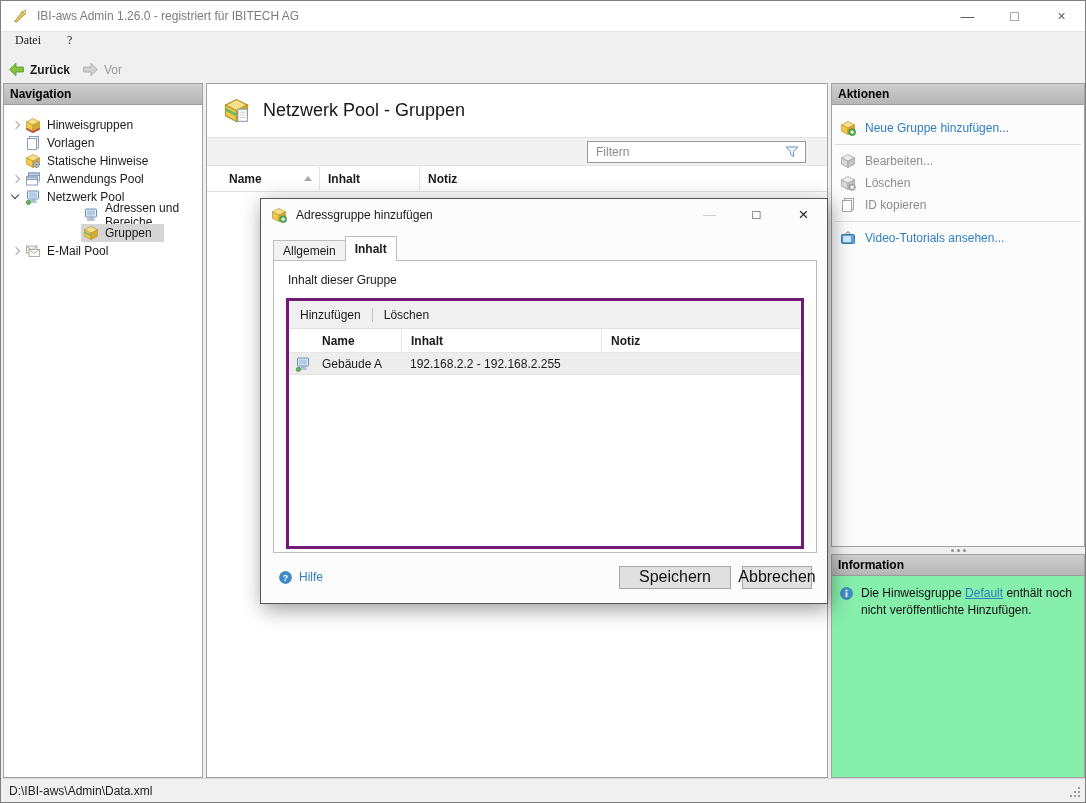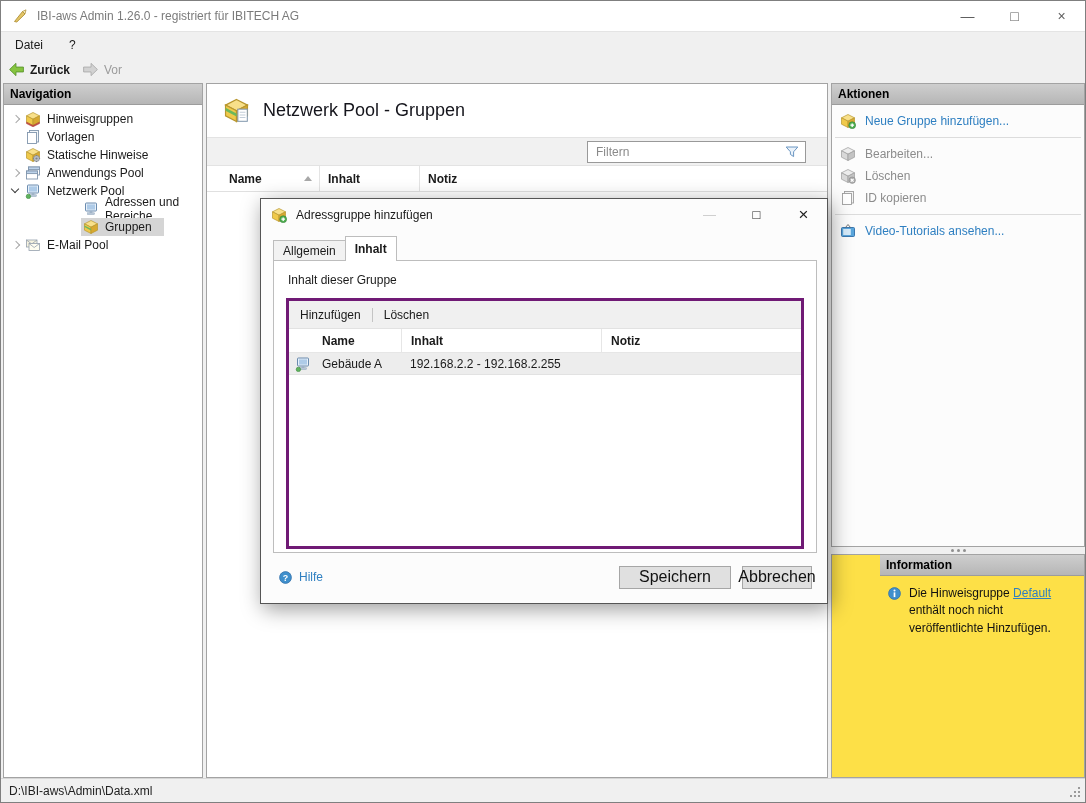--- a/index.html
+++ b/index.html
@@ -11,35 +11,35 @@
   
   .titlebar { position:absolute; left:0; top:0; right:0; height:31px; background:#fff;
     border-bottom:1px solid #e4e4e4; display:flex; align-items:center; }
   .app-icon { width:16px; height:16px; margin:0 9px 0 11px; flex:none; }
   .title-text { color:#7b7b7b; font-size:12px; }
   .win-controls { margin-left:auto; display:flex; height:100%; }
   .win-btn { width:47px; display:flex; align-items:center; justify-content:center;
     color:#5f5f5f; font-size:14px; cursor:default; }
   
   .menubar { position:absolute; top:32px; left:0; right:0; height:24px;
-    display:flex; align-items:center; padding-left:14px; gap:26px; background:#f0f0f0; }
+    display:flex; padding-left:14px; gap:26px; background:#f0f0f0;font-family:Liberation Serif, serif; }
   .toolbar { position:absolute; top:56px; left:0; right:0; height:25px;
     display:flex; align-items:center; padding-left:7px; gap:12px; background:#f0f0f0; }
   .tool-item { display:flex; align-items:center; gap:5px; }
   .tool-item .ticon { width:17px; height:17px; }
   .tool-back { font-weight:700; }
   .tool-fwd { color:#9b9b9b; }
   
   .panel { position:absolute; background:#fff; border:1px solid #a3a3a3; }
   .panel-header { height:21px; background:linear-gradient(#cecece,#b6b6b6);
     border-bottom:1px solid #9c9c9c; font-weight:700; display:flex; align-items:center;
     padding-left:6px; color:#000; }
   
   #nav-panel { left:2px; top:82px; width:200px; height:695px; }
-  .tree { padding-top:5px; }
+  .tree { padding-top:11px; }
   .tree-row { height:18px; display:flex; align-items:center; padding-left:5px; }
   .tree-row.child { padding-left:77px; }
   .chev { width:14px; height:14px; position:relative; flex:none; }
   .chev.collapsed::after { content:''; position:absolute; left:4px; top:4px; width:5px; height:5px;
     border-right:1.5px solid #a8a8a8; border-bottom:1.5px solid #a8a8a8; transform:rotate(-45deg); }
   .chev.expanded::after { content:''; position:absolute; left:3px; top:2px; width:5px; height:5px;
     border-right:1.5px solid #3c3c3c; border-bottom:1.5px solid #3c3c3c; transform:rotate(45deg); }
   .tree-content { display:flex; align-items:center; gap:6px; padding:1px 12px 1px 2px; height:18px; }
   .tree-row.selected .tree-content { background:#d5d5d5; }
   .icon16 { width:16px; height:16px; flex:none; display:inline-block; }
@@ -61,28 +61,28 @@
   .cols-header { height:26px; display:flex; align-items:stretch; border-bottom:1px solid #e0e0e0;
     font-weight:700; }
   .cols-header .cell { display:flex; align-items:center; }
   .mc-name { width:112px; padding-left:22px; }
   .mc-inhalt { width:100px; padding-left:8px; border-left:1px solid #e4e4e4; }
   .mc-notiz { flex:1; padding-left:8px; border-left:1px solid #e4e4e4; }
   .sort-asc { width:0; height:0; border-left:4px solid transparent; border-right:4px solid transparent;
     border-bottom:5px solid #a8a8a8; margin-left:auto; margin-right:7px; }
   
   #actions-panel { left:830px; top:82px; width:254px; height:464px; background:#fcfcfc; }
-  .action-list { padding-top:5px; }
+  .action-list { padding-top:12px; }
   .action-item { display:flex; align-items:center; gap:9px; padding:3px 8px; color:#2e7fc1; cursor:pointer; }
   .action-item.disabled { color:#8c8c8c; cursor:default; }
   .action-sep { height:1px; background:#dcdcdc; margin:5px 3px; }
   #splitter { position:absolute; left:830px; top:546px; width:254px; height:7px;
     display:flex; align-items:center; justify-content:center; gap:3px; }
   #splitter i { width:3px; height:3px; background:#8f8f8f; border-radius:50%; }
-  #info-panel { left:830px; top:553px; width:254px; height:224px; background:#fde047;padding-left:48px; }
+  #info-panel { left:830px; top:553px; width:254px; height:224px; background:#86efac; }
   .info-body { display:flex; gap:7px; padding:9px 8px 0 7px; line-height:1.45; }
   .icon15 { width:15px; height:15px; flex:none; margin-top:1px; }
   .info-text { flex:1; color:#111; }
   .link { color:#2e7fc1; text-decoration:underline; cursor:pointer; }
   
   #dialog { position:absolute; left:259px; top:197px; width:568px; height:406px;
     background:#fcfcfc; border:1px solid #555; box-shadow:3px 5px 20px rgba(0,0,0,.4); z-index:20; }
   .dlg-titlebar { height:31px; display:flex; align-items:center; }
   .dlg-titlebar .app-icon { margin:0 9px 0 10px; }
   .dlg-controls { margin-left:auto; display:flex; height:100%; }

